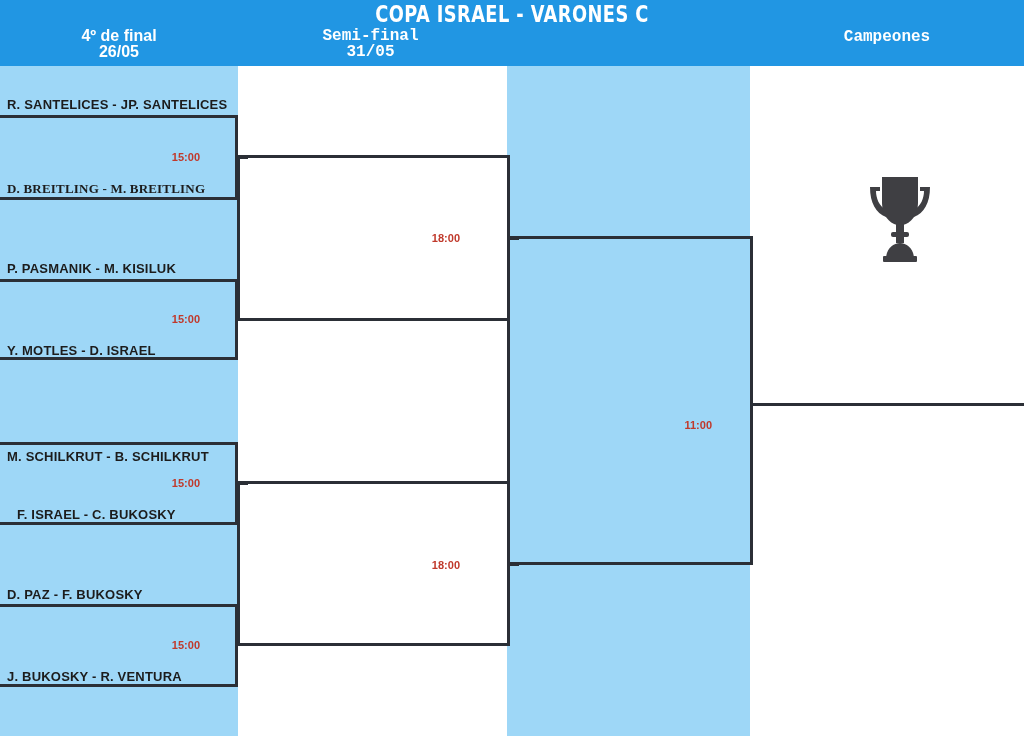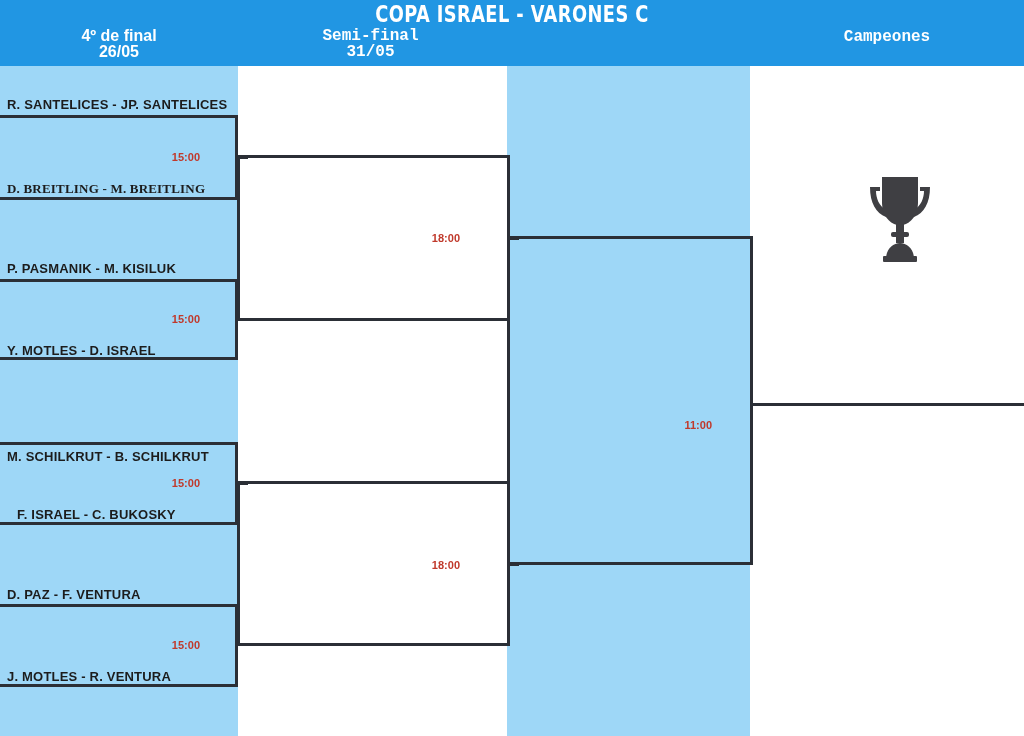--- a/index.html
+++ b/index.html
@@ -174,24 +174,24 @@
   <div class="time-label" style="left:138px; top:313px; width:62px;">15:00</div>
   <div class="team-label" style="top:344px;">Y. MOTLES - D. ISRAEL</div>
   <div class="connector" style="left:238px; top:318px; width:10px;"></div>
 
   <div class="team-label" style="top:450px;">M. SCHILKRUT - B. SCHILKRUT</div>
   <div class="match-box r1-box" style="top:442px; height:83px;"></div>
   <div class="time-label" style="left:138px; top:477px; width:62px;">15:00</div>
   <div class="team-label" style="top:508px;padding-left:10px;">F. ISRAEL - C. BUKOSKY</div>
   <div class="connector" style="left:238px; top:482px; width:10px;"></div>
 
-  <div class="team-label" style="top:588px;">D. PAZ - F. VENTURA</div>
+  <div class="team-label" style="top:588px;">D. PAZ - F. BUKOSKY</div>
   <div class="match-box r1-box" style="top:604px; height:83px;"></div>
   <div class="time-label" style="left:138px; top:639px; width:62px;">15:00</div>
-  <div class="team-label" style="top:670px;">J. MOTLES - R. VENTURA</div>
+  <div class="team-label" style="top:670px;">J. BUKOSKY - R. VENTURA</div>
   <div class="connector" style="left:238px; top:643px; width:10px;"></div>
 
   <div class="match-box r2-box" style="top:155px; height:166px;"></div>
   <div class="time-label" style="left:398px; top:232px; width:62px;">18:00</div>
   <div class="connector" style="left:507px; top:237px; width:12px;"></div>
 
   <div class="match-box r2-box" style="top:481px; height:165px;"></div>
   <div class="time-label" style="left:398px; top:559px; width:62px;">18:00</div>
   <div class="connector" style="left:507px; top:563px; width:12px;"></div>
 

